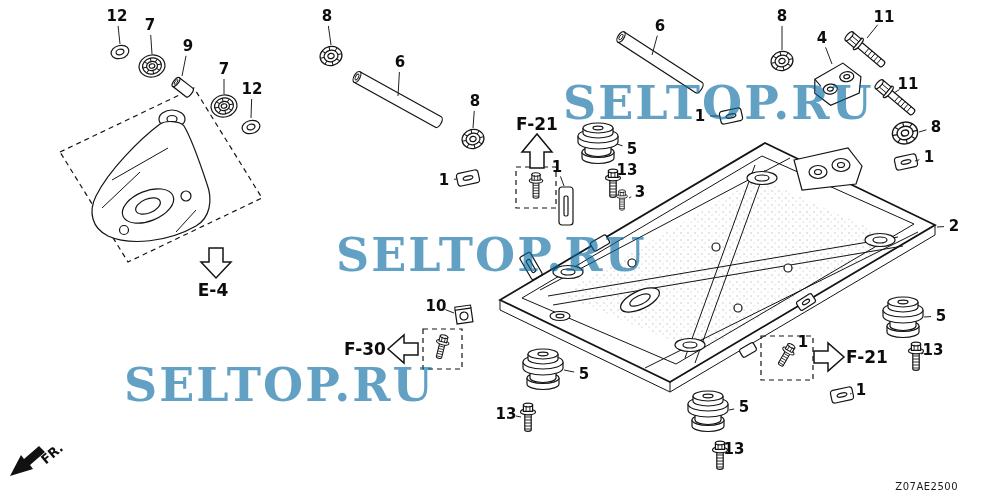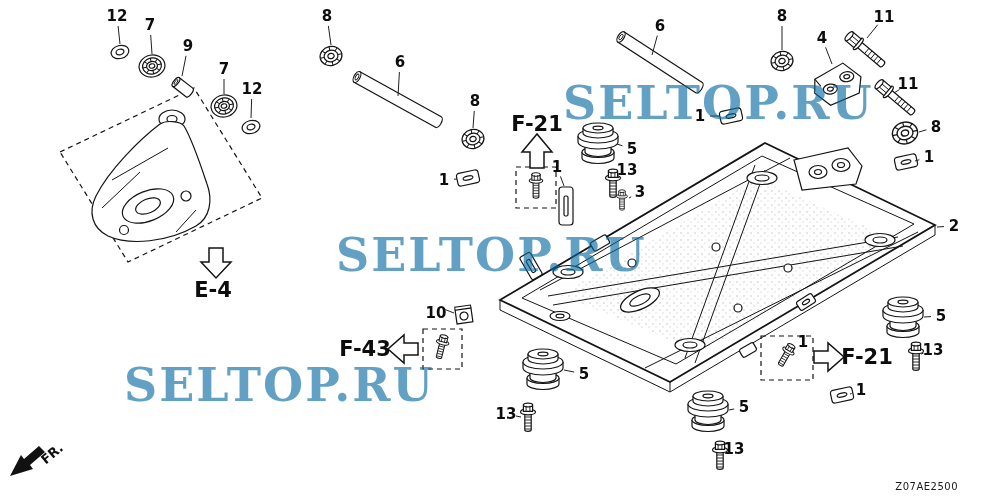--- a/index.html
+++ b/index.html
@@ -8,21 +8,21 @@
   svg.art{position:absolute;left:0;top:0;width:1000px;height:500px}
   .p{fill:#fff;stroke:#141414;stroke-width:1.2}
   .thick{stroke-width:1.8}
   .s{fill:none;stroke:#141414;stroke-width:1}
   .s2{fill:none;stroke:#141414;stroke-width:.9}
   .dash{fill:none;stroke:#141414;stroke-width:1.2;stroke-dasharray:5 4}
   .arrow{fill:#fff;stroke:#141414;stroke-width:1.5}
   #leader-lines line{stroke:#222;stroke-width:1}
   .layer{position:absolute;left:0;top:0;width:100%;height:100%}
   .callout{position:absolute;transform:translate(-50%,-50%);font-size:15px;font-weight:bold;color:#0d0d0d;line-height:1}
-  .ref-label{position:absolute;transform:translate(-50%,-50%);font-size:21px;font-weight:bold;color:#0d0d0d;white-space:nowrap}
+  .ref-label{position:absolute;transform:translate(-50%,-50%);font-size:17px;font-weight:bold;color:#0d0d0d;white-space:nowrap}
   .watermark{position:absolute;font-family:"DejaVu Serif",serif;font-weight:bold;font-size:46px;letter-spacing:2px;color:#0369a1;opacity:.62;white-space:nowrap;pointer-events:none}
   .wm-layer{pointer-events:none}
   .diagram-code{position:absolute;right:42px;bottom:8px;font-size:10px;color:#1a1a1a;letter-spacing:.5px}
   .fr-label{position:absolute;left:40px;top:446px;font-size:13px;font-weight:bold;color:#0d0d0d;transform:rotate(-40deg)}
 </style>
 </head>
 <body>
 
 <div class="stage">
 
@@ -288,24 +288,24 @@
       <span class="callout" style="left: 929px; top: 157px;">1</span>
       <span class="callout" style="left: 954px; top: 226px;">2</span>
       <span class="callout" style="left: 941px; top: 316px;">5</span>
       <span class="callout" style="left: 933px; top: 350px;">13</span>
       <span class="callout" style="left: 803px; top: 342px;">1</span>
       <span class="callout" style="left: 861px; top: 390px;">1</span>
       <span class="callout" style="left: 744px; top: 407px;">5</span>
       <span class="callout" style="left: 734px; top: 449px;">13</span>
       <span class="callout" style="left: 584px; top: 374px;">5</span>
       <span class="callout" style="left: 506px; top: 414px;">13</span>
-      <span class="callout" style="left: 436px; top: 306px; margin-top: 7px;">10</span>
+      <span class="callout" style="left: 436px; top: 306px;">10</span>
     </div>
   <div class="layer" id="ref-layer">
       <div class="ref-label" style="left: 213px; top: 290px;">E-4</div>
       <div class="ref-label" style="left: 537px; top: 124px;">F-21</div>
-      <div class="ref-label" style="left: 365px; top: 349px;">F-43</div>
+      <div class="ref-label" style="left: 365px; top: 349px;">F-30</div>
       <div class="ref-label" style="left: 867px; top: 357px;">F-21</div>
     </div>
 
   <div class="fr-label">FR.</div>
   <div class="diagram-code">Z07AE2500</div>
 </div>
 
 </body></html>

